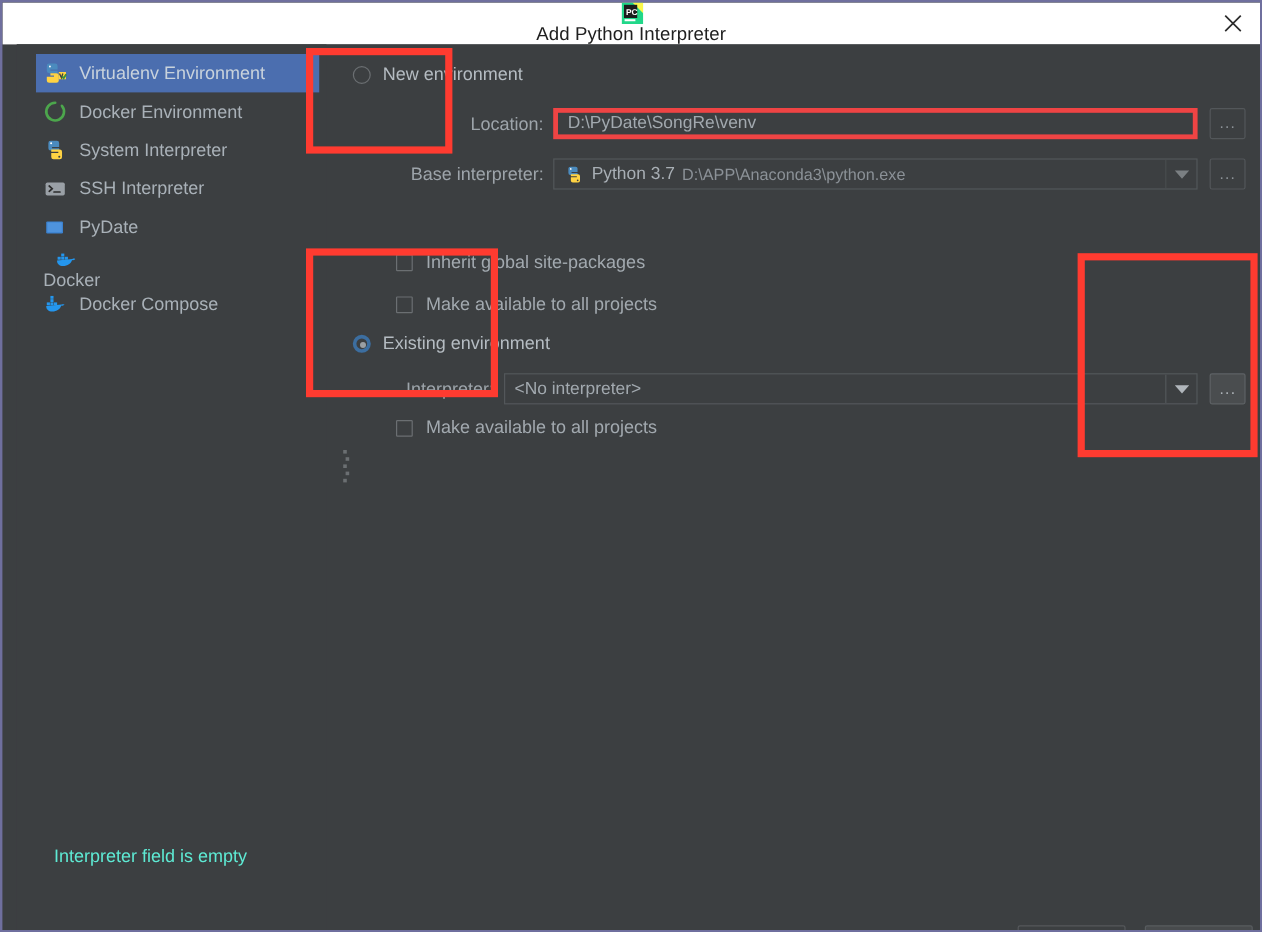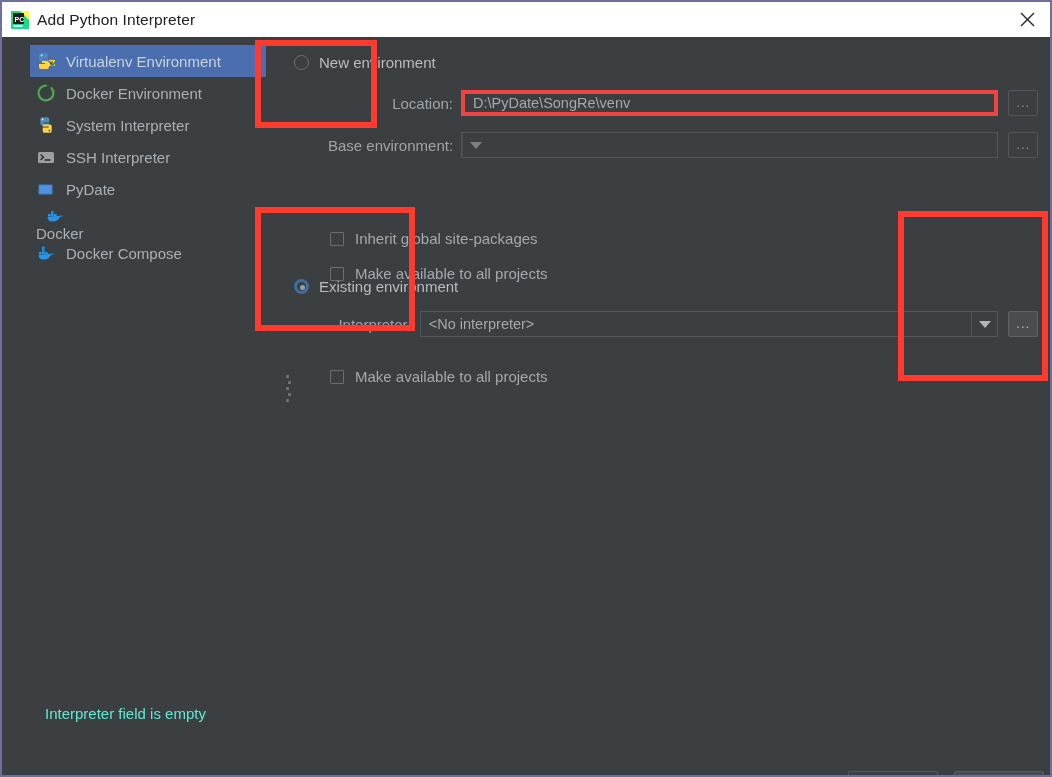--- a/index.html
+++ b/index.html
@@ -23,20 +23,21 @@
 
   
   #titlebar {
     position: absolute;
     left: 0; top: 0;
     width: 1048px;
     height: 35px;
     background: #ffffff;
     display: flex;
     align-items: center;
+    flex-direction: column;
   }
   .pc-icon {
     width: 18px;
     height: 18px;
     margin-left: 9px;
     margin-right: 8px;
     flex: 0 0 auto;
     position: relative;
   }
   .title-text {
@@ -200,21 +201,21 @@
     border-radius: 2px;
     color: #8d9398;
     font-size: 13px;
     line-height: 10px;
     display: flex;
     align-items: center;
     justify-content: center;
     letter-spacing: 1px;
   }
   .browse-btn.hl { background: #4a4d4f; border-color: #5e6265; color:#b0b6bb; }
-  .checkbox-row { display:flex; align-items:center;margin-top:20px; }
+  .checkbox-row { display:flex; align-items:center; }
   .checkbox {
     width: 14px; height: 14px;
     box-sizing: border-box;
     border: 1.5px solid #6b6f72;
     background: #3c3f41;
     flex: 0 0 auto;
     border-radius: 1px;
   }
   .checkbox-label {
     margin-left: 11px;
@@ -406,22 +407,34 @@
         <span class="radio-label">New environment</span>
       </div>
 
       <div class="row" style="left:0px; top:53px; width:766px;">
         <span class="field-label" style="width:184px;">Location:</span>
         <span class="textfield" style="width:546px; margin-left:8px;">D:\PyDate\SongRe\venv</span>
         <span class="browse-btn" style="margin-left:10px;">...</span>
       </div>
 
       <div class="row" style="left:0px; top:95px; width:766px;">
-        <span class="field-label" style="width:184px;">Base environment:</span>
+        <span class="field-label" style="width:184px;">Base interpreter:</span>
         <span class="combo" style="width:546px; margin-left:8px;">
+          <span class="combo-text">
+            <span class="py-mini">
+              <svg width="17" height="17" viewBox="0 0 20 20">
+                <path d="M6.2 2.2h5.2a1.9 1.9 0 0 1 1.9 1.9v3.3H7.4v1.1h5.9v1.9H6.2a1.9 1.9 0 0 1-1.9-1.9V4.1a1.9 1.9 0 0 1 1.9-1.9z" fill="#4b8bbe"></path>
+                <path d="M13.8 17.8H8.6a1.9 1.9 0 0 1-1.9-1.9v-3.3h5.9v-1.1H6.7V9.6h7.1a1.9 1.9 0 0 1 1.9 1.9v4.4a1.9 1.9 0 0 1-1.9 1.9z" fill="#ffd343"></path>
+                <circle cx="6.6" cy="4.4" r="0.85" fill="#ffffff"></circle>
+                <circle cx="13.4" cy="15.6" r="0.85" fill="#3c3f41"></circle>
+              </svg>
+            </span>
+            <span class="base-name">Python 3.7</span>
+            <span class="base-path">D:\APP\Anaconda3\python.exe</span>
+          </span>
           <span class="combo-arrow dim">
               <i class="tri"></i>
             </span>
         </span>
         <span class="browse-btn" style="margin-left:10px;">...</span>
       </div>
 
       <div class="row checkbox-row" style="left:58px; top:173px;">
         <span class="checkbox"></span>
         <span class="checkbox-label">Inherit global site-packages</span>

